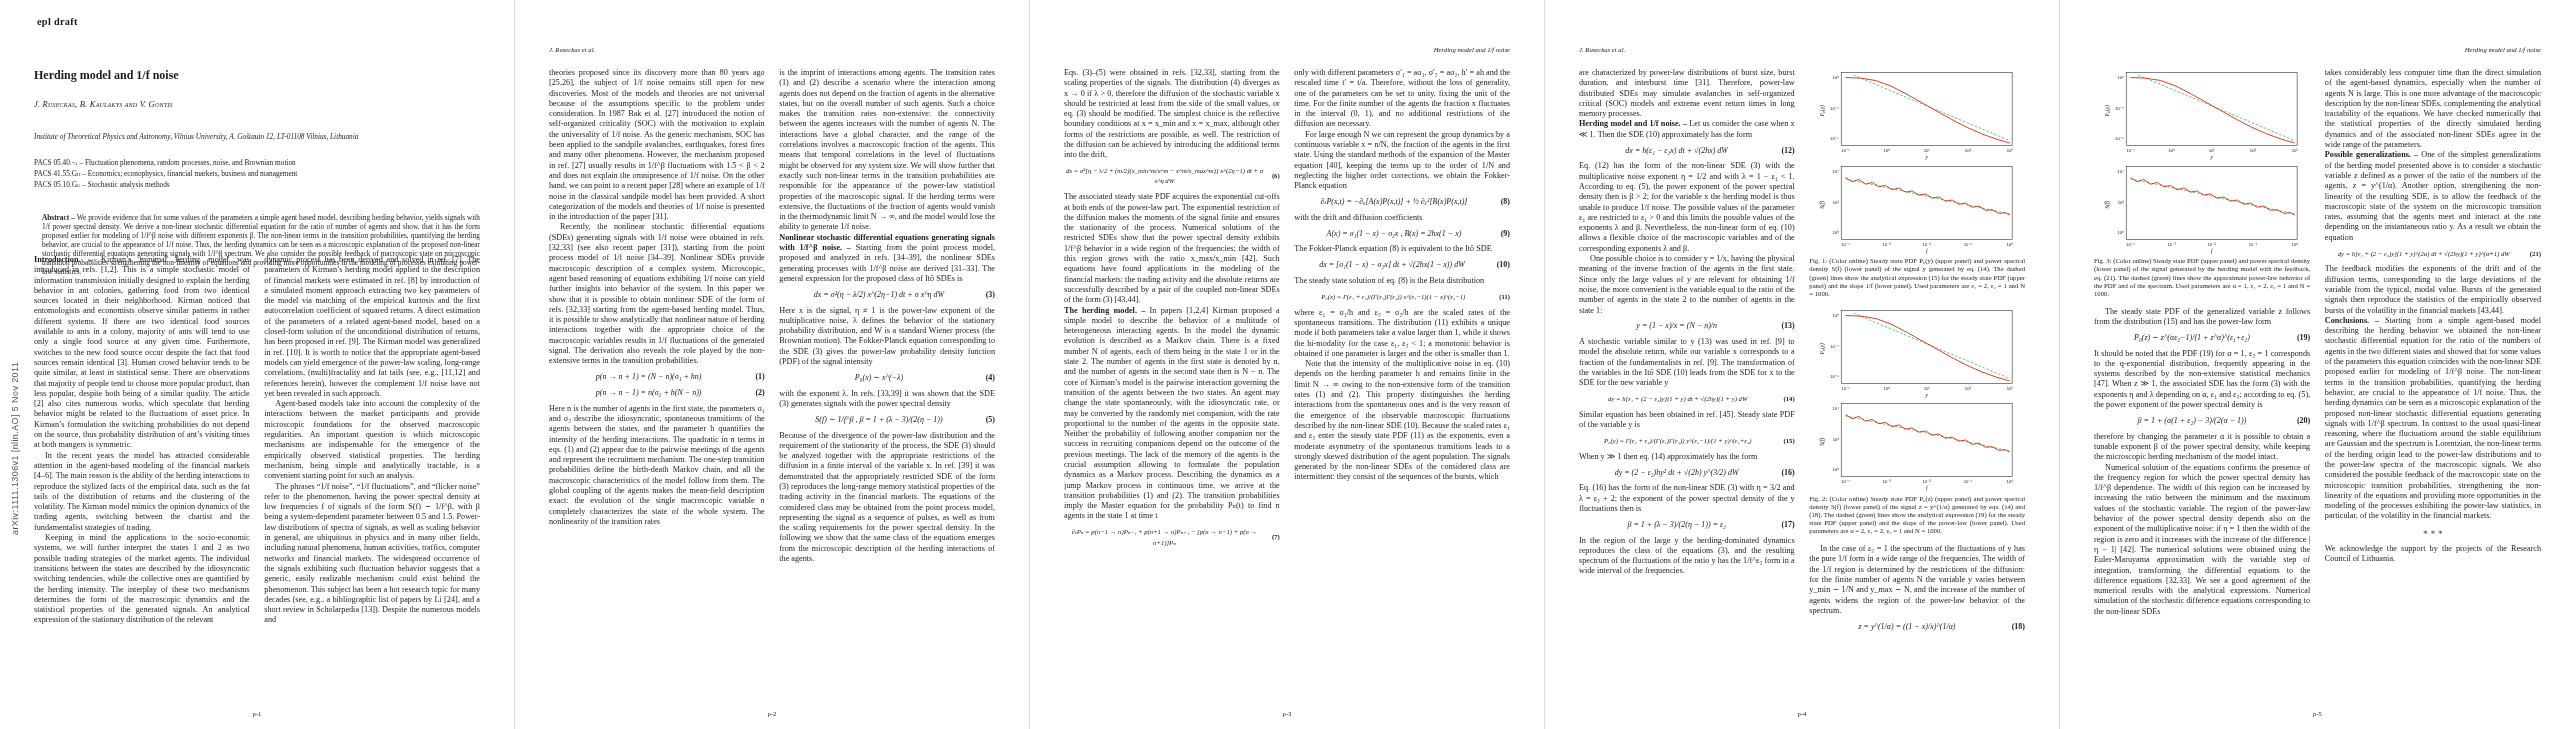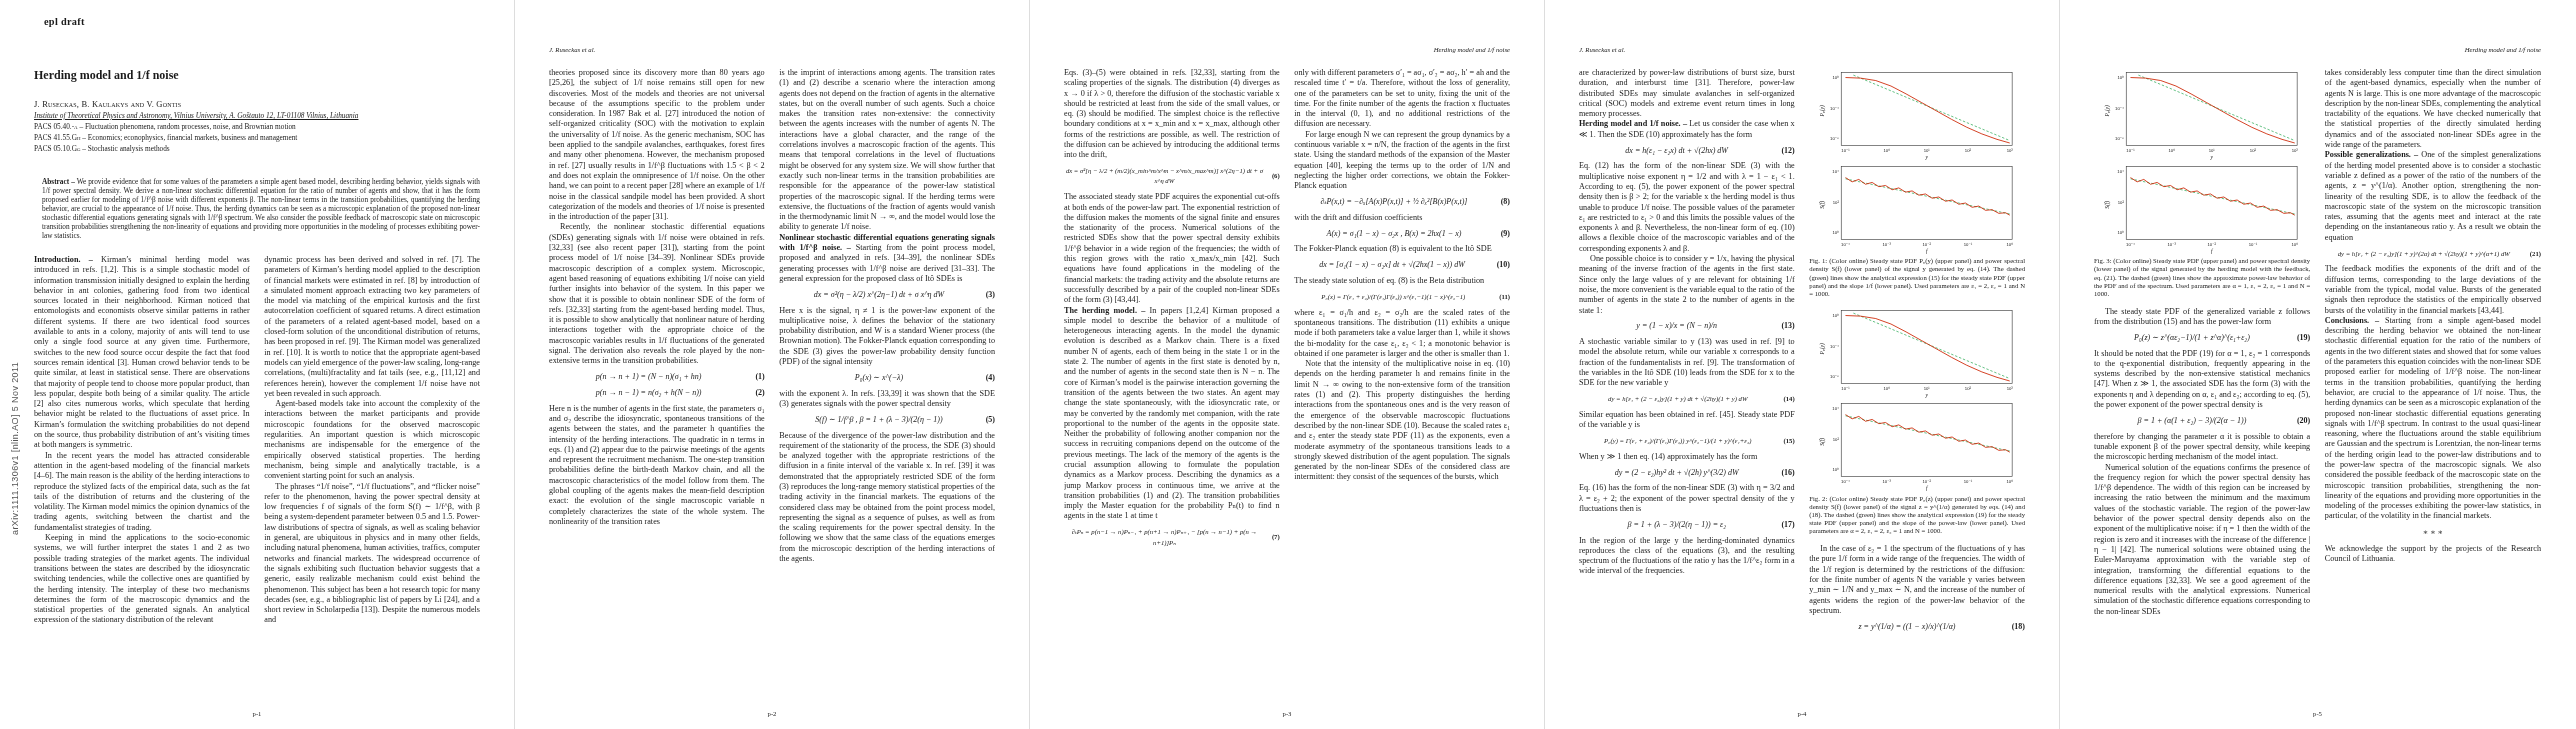--- a/index.html
+++ b/index.html
@@ -1,25 +1,25 @@
 <!DOCTYPE html>
 <html style="font-size:9.7px"><head>
 <meta charset="utf-8">
 <style>
   html,body{margin:0;padding:0;}
   body{width:2576px;height:729px;background:#f0f0f0;font-family:"Liberation Serif","DejaVu Serif",serif;color:#1b1b1b;}
   .canvas{display:flex;width:2576px;height:729px;background:#ffffff;}
   .page{position:relative;flex:0 0 515px;height:729px;background:#ffffff;border-right:0.6px solid #dddddd;box-sizing:border-box;overflow:hidden;}
   .page:last-child{border-right:none;}
-  .epl-draft{position:absolute;left:44px;top:16px;font-size:10.3px;font-weight:bold;letter-spacing:0.3px;}
+  .epl-draft{position:absolute;left:37px;top:16px;font-size:10.3px;font-weight:bold;letter-spacing:0.3px;}
   .arxiv-stamp{position:absolute;left:9.7px;top:535px;transform:rotate(-90deg);transform-origin:0 0;white-space:nowrap;font-family:"Liberation Sans","DejaVu Sans",sans-serif;font-size:9px;color:#555555;letter-spacing:0.4px;}
   .p1head{position:absolute;left:34px;right:34px;top:68px;}
   .title{font-size:12px;font-weight:bold;margin-bottom:16px;}
-  .authors{font-size:8.5px;font-variant:small-caps;letter-spacing:0.2px;margin-bottom:2px;}
-  .institute{font-size:7.3px;font-style:italic;margin-bottom:2px;text-decoration:underline;}
+  .authors{font-size:8.5px;font-variant:small-caps;letter-spacing:0.2px;margin-bottom:23px;font-style:italic;}
+  .institute{font-size:7.3px;font-style:italic;margin-bottom:17px;}
   .pacs{font-size:7.3px;margin-bottom:24px;}
   .pacs-line{margin-bottom:1.8px;padding-left:20.7px;text-indent:-20.7px;}
   .pacs-code{font-variant:small-caps;}
   .abstract{font-size:7.3px;line-height:9px;text-align:justify;margin-left:8px;}
   .p1cols{position:absolute;left:34px;right:34px;top:255px;bottom:29px;}
   .body25{position:absolute;left:34px;right:34px;top:68px;bottom:29px;}
   .cols{display:flex;gap:14.6px;}
   .col{flex:1;overflow:hidden;text-align:justify;font-size:8.2px;line-height:10.3px;}
   p.t{margin:0;text-indent:11px;}
   p.t.noind{text-indent:0;}

